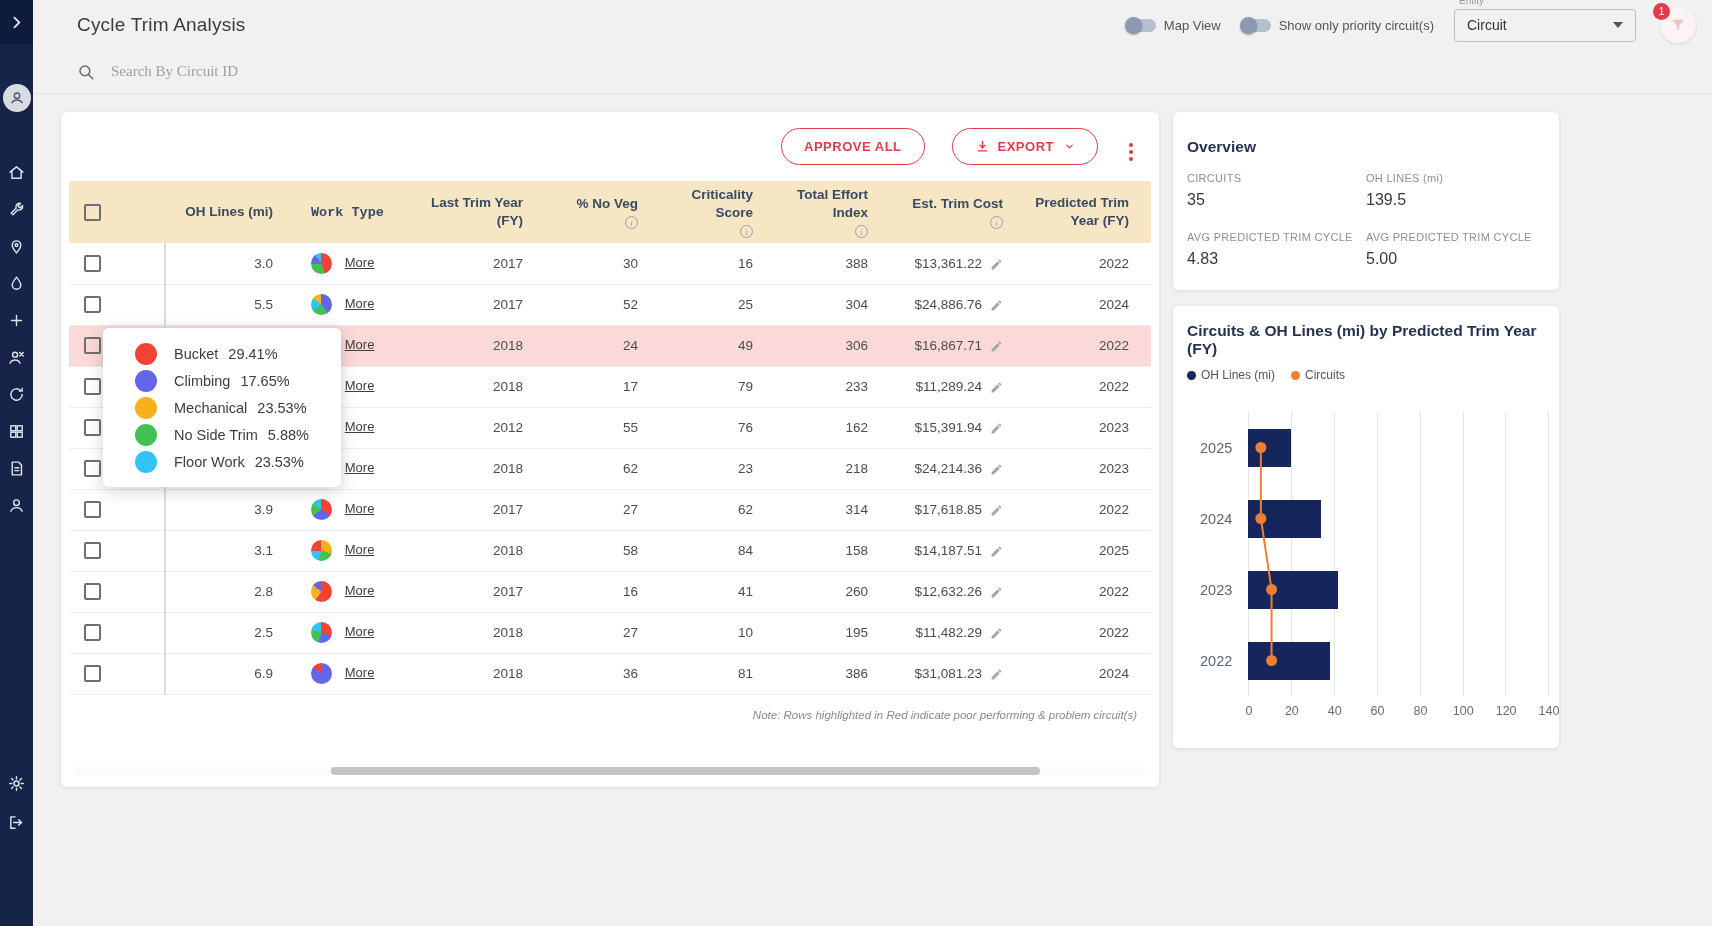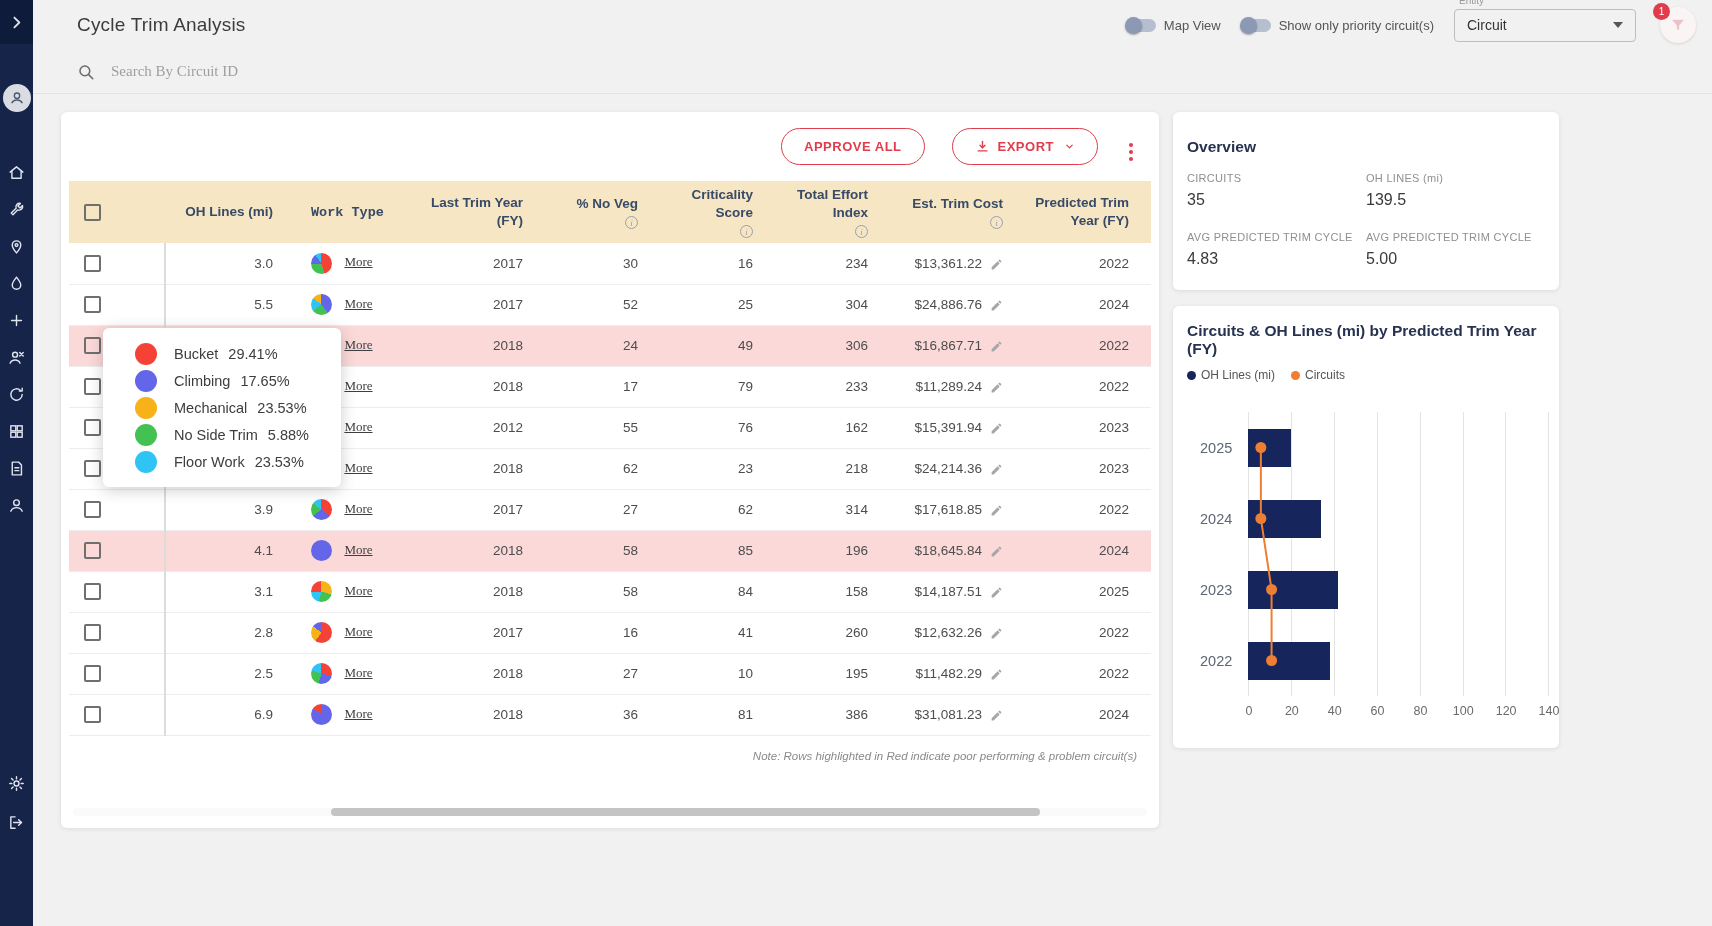--- a/index.html
+++ b/index.html
@@ -53,21 +53,21 @@
 
   table { width:100%; border-collapse:collapse; table-layout:fixed; }
   thead th { background:var(--header_bg); height:62px; font-size:13.5px; color:#384a66; vertical-align:middle; font-weight:bold; }
   .th-inner { display:flex; flex-direction:column; align-items:flex-end; gap:3px; line-height:1.35; padding-right:22px; text-align:right; }
   .th-left { text-align:left; padding-left:16px;font-family:Liberation Mono, monospace; }
   .info-dot { width:13px; height:13px; border:1px solid #98a0ad; border-radius:50%; color:#98a0ad; font-size:9px; font-style:italic; font-family:"Liberation Serif", serif; display:flex; align-items:center; justify-content:center; cursor:pointer; font-weight:normal; }
   tbody td { height:41px; border-bottom:1px solid #ededed; font-size:13.5px; color:#4d4d4d; text-align:right; padding-right:22px; background:#fff; }
   tr.hl td { background:var(--row_highlight); }
   td.cb-col, th.cb-col { text-align:center; padding-right:0; }
   td.id-col { border-right:2px solid #dcdcdc; }
-  td.work { text-align:left; padding-left:16px; padding-right:0;font-family:Liberation Serif, serif; }
+  td.work { text-align:left; padding-left:16px; padding-right:0; }
   .checkbox { width:17px; height:17px; border:2px solid #6f6f6f; border-radius:2px; display:inline-block; vertical-align:middle; cursor:pointer; background:#fff0; }
   .pie { width:21px; height:21px; border-radius:50%; display:inline-block; vertical-align:middle; }
   .more-link { margin-left:9px; color:#3f3f3f; text-decoration:underline; font-size:13px; cursor:pointer; }
   .pencil { display:inline-block; margin-left:8px; color:#a6a6a6; cursor:pointer; vertical-align:middle; }
   .pencil svg { width:13px; height:13px; display:block; }
   .table-note { text-align:right; font-style:italic; font-size:11.5px; color:#8a8a8a; padding:14px 14px 0 0; }
   .hscroll { margin:46px 4px 0; height:8px; background:#fafafa; border-radius:4px; position:relative; }
   .hscroll .thumb { position:absolute; left:24%; width:66%; top:0; height:8px; background:#c4c4c4; border-radius:4px; cursor:grab; }
 
   
@@ -325,21 +325,21 @@
     <td class="cb-col"><span class="checkbox"></span></td>
     <td class="id-col"></td>
     <td>3.0</td>
     <td class="work">
       <span class="pie" style="background: conic-gradient(rgb(244, 67, 54) 0%, rgb(244, 67, 54) 45%, rgb(67, 193, 82) 45%, rgb(67, 193, 82) 75%, rgb(100, 102, 233) 75%, rgb(100, 102, 233) 90%, rgb(47, 196, 244) 90%, rgb(47, 196, 244) 100%);"></span>
       <a class="more-link">More</a>
     </td>
     <td>2017</td>
     <td>30</td>
     <td>16</td>
-    <td>234</td>
+    <td>388</td>
     <td><span>$13,361.22</span><span class="pencil"><svg viewBox="0 0 24 24" fill="currentColor">
                     <path d="M3 17.25V21h3.75L17.8 9.94l-3.75-3.75L3 17.25zM20.7 7a1 1 0 0 0 0-1.4l-2.3-2.3a1 1 0 0 0-1.4 0l-1.8 1.8 3.75 3.75L20.7 7z"></path>
                   </svg></span></td>
     <td>2022</td>
   </tr>
             <tr>
     <td class="cb-col"><span class="checkbox"></span></td>
     <td class="id-col"></td>
     <td>5.5</td>
     <td class="work">
@@ -432,37 +432,20 @@
       <a class="more-link">More</a>
     </td>
     <td>2017</td>
     <td>27</td>
     <td>62</td>
     <td>314</td>
     <td><span>$17,618.85</span><span class="pencil"><svg viewBox="0 0 24 24" fill="currentColor">
                     <path d="M3 17.25V21h3.75L17.8 9.94l-3.75-3.75L3 17.25zM20.7 7a1 1 0 0 0 0-1.4l-2.3-2.3a1 1 0 0 0-1.4 0l-1.8 1.8 3.75 3.75L20.7 7z"></path>
                   </svg></span></td>
     <td>2022</td>
-  </tr>
-            <tr class="hl">
-    <td class="cb-col"><span class="checkbox"></span></td>
-    <td class="id-col"></td>
-    <td>4.1</td>
-    <td class="work">
-      <span class="pie" style="background: conic-gradient(rgb(100, 102, 233) 0%, rgb(100, 102, 233) 100%);"></span>
-      <a class="more-link">More</a>
-    </td>
-    <td>2018</td>
-    <td>58</td>
-    <td>85</td>
-    <td>196</td>
-    <td><span>$18,645.84</span><span class="pencil"><svg viewBox="0 0 24 24" fill="currentColor">
-                    <path d="M3 17.25V21h3.75L17.8 9.94l-3.75-3.75L3 17.25zM20.7 7a1 1 0 0 0 0-1.4l-2.3-2.3a1 1 0 0 0-1.4 0l-1.8 1.8 3.75 3.75L20.7 7z"></path>
-                  </svg></span></td>
-    <td>2024</td>
   </tr>
             <tr>
     <td class="cb-col"><span class="checkbox"></span></td>
     <td class="id-col"></td>
     <td>3.1</td>
     <td class="work">
       <span class="pie" style="background: conic-gradient(rgb(248, 178, 25) 0%, rgb(248, 178, 25) 30%, rgb(67, 193, 82) 30%, rgb(67, 193, 82) 55%, rgb(47, 196, 244) 55%, rgb(47, 196, 244) 75%, rgb(244, 67, 54) 75%, rgb(244, 67, 54) 100%);"></span>
       <a class="more-link">More</a>
     </td>
     <td>2018</td>

